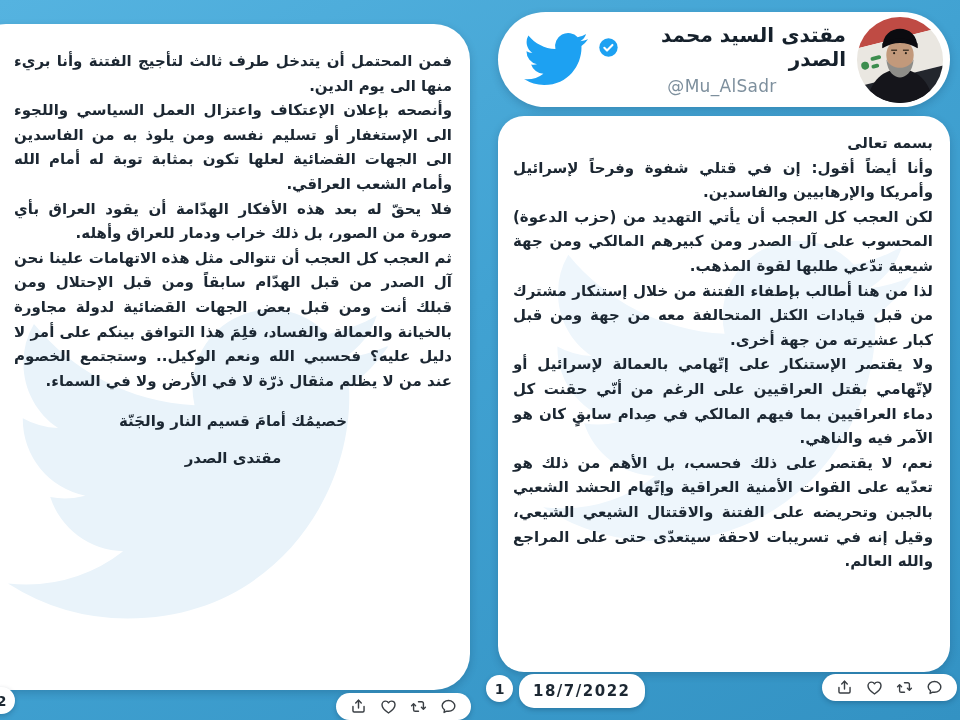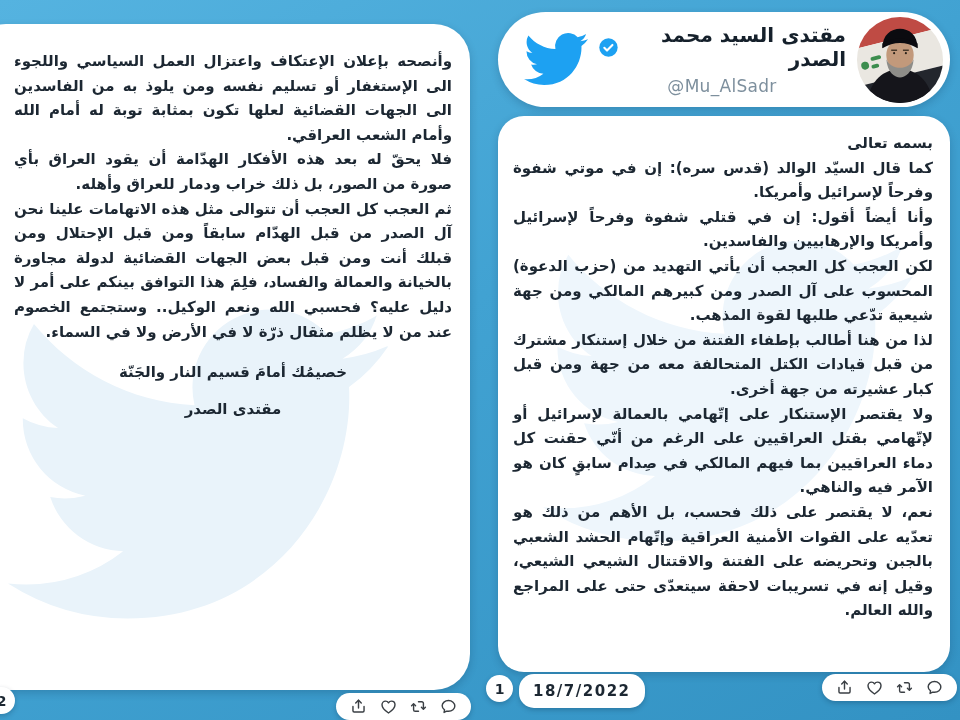--- a/index.html
+++ b/index.html
@@ -65,20 +65,21 @@
 </head>
 <body>
 
 <div class="stage">
 
   <section class="card card-left">
     <svg class="watermark wm-left" viewBox="0 0 24 24">
       <path fill="#e9f3fa" d="M23.953 4.57a10 10 0 01-2.825.775 4.958 4.958 0 002.163-2.723c-.951.555-2.005.959-3.127 1.184a4.92 4.92 0 00-8.384 4.482C7.69 8.095 4.067 6.13 1.64 3.162a4.822 4.822 0 00-.666 2.475c0 1.71.87 3.213 2.188 4.096a4.904 4.904 0 01-2.228-.616v.06a4.923 4.923 0 003.946 4.827 4.996 4.996 0 01-2.212.085 4.936 4.936 0 004.604 3.417 9.867 9.867 0 01-6.102 2.105c-.39 0-.779-.023-1.17-.067a13.995 13.995 0 007.557 2.209c9.053 0 13.998-7.496 13.998-13.985 0-.21 0-.42-.015-.63A9.935 9.935 0 0024 4.59z"></path>
     </svg>
     <div class="content">
+      <p>فمن المحتمل أن يتدخل طرف ثالث لتأجيج الفتنة وأنا بريء منها الى يوم الدين.</p>
       <p>وأنصحه بإعلان الإعتكاف واعتزال العمل السياسي واللجوء الى الإستغفار أو تسليم نفسه ومن يلوذ به من الفاسدين الى الجهات القضائية لعلها تكون بمثابة توبة له أمام الله وأمام الشعب العراقي.</p>
       <p>فلا يحقّ له بعد هذه الأفكار الهدّامة أن يقود العراق بأي صورة من الصور، بل ذلك خراب ودمار للعراق وأهله.</p>
       <p>ثم العجب كل العجب أن تتوالى مثل هذه الاتهامات علينا نحن آل الصدر من قبل الهدّام سابقاً ومن قبل الإحتلال ومن قبلك أنت ومن قبل بعض الجهات القضائية لدولة مجاورة بالخيانة والعمالة والفساد، فلِمَ هذا التوافق بينكم على أمر لا دليل عليه؟ فحسبي الله ونعم الوكيل.. وستجتمع الخصوم عند من لا يظلم مثقال ذرّة لا في الأرض ولا في السماء.</p>
       <div class="signature">
         <p>خصيمُك أمامَ قسيم النار والجَنّة</p>
         <p>مقتدى الصدر</p>
       </div>
     </div>
   </section>
 
@@ -158,21 +159,20 @@
       </svg>
     </div>
   </header>
 
   <section class="card card-right">
     <svg class="watermark wm-right" viewBox="0 0 24 24">
       <path fill="#eef6fc" d="M23.953 4.57a10 10 0 01-2.825.775 4.958 4.958 0 002.163-2.723c-.951.555-2.005.959-3.127 1.184a4.92 4.92 0 00-8.384 4.482C7.69 8.095 4.067 6.13 1.64 3.162a4.822 4.822 0 00-.666 2.475c0 1.71.87 3.213 2.188 4.096a4.904 4.904 0 01-2.228-.616v.06a4.923 4.923 0 003.946 4.827 4.996 4.996 0 01-2.212.085 4.936 4.936 0 004.604 3.417 9.867 9.867 0 01-6.102 2.105c-.39 0-.779-.023-1.17-.067a13.995 13.995 0 007.557 2.209c9.053 0 13.998-7.496 13.998-13.985 0-.21 0-.42-.015-.63A9.935 9.935 0 0024 4.59z"></path>
     </svg>
     <div class="content">
       <p class="heading">بسمه تعالى</p>
-      <p>كما قال السيّد الوالد (قدس سره): إن في موتي شفوة وفرحاً لإسرائيل وأمريكا.</p>
       <p>وأنا أيضاً أقول: إن في قتلي شفوة وفرحاً لإسرائيل وأمريكا والإرهابيين والفاسدين.</p>
       <p>لكن العجب كل العجب أن يأتي التهديد من (حزب الدعوة) المحسوب على آل الصدر ومن كبيرهم المالكي ومن جهة شيعية تدّعي طلبها لقوة المذهب.</p>
       <p>لذا من هنا أطالب بإطفاء الفتنة من خلال إستنكار مشترك من قبل قيادات الكتل المتحالفة معه من جهة ومن قبل كبار عشيرته من جهة أخرى.</p>
       <p>ولا يقتصر الإستنكار على إتّهامي بالعمالة لإسرائيل أو لإتّهامي بقتل العراقيين على الرغم من أنّي حقنت كل دماء العراقيين بما فيهم المالكي في صِدام سابقٍ كان هو الآمر فيه والناهي.</p>
       <p>نعم، لا يقتصر على ذلك فحسب، بل الأهم من ذلك هو تعدّيه على القوات الأمنية العراقية وإتّهام الحشد الشعبي بالجبن وتحريضه على الفتنة والاقتتال الشيعي الشيعي، وقيل إنه في تسريبات لاحقة سيتعدّى حتى على المراجع والله العالم.</p>
     </div>
   </section>
 
   <div class="page-badge badge-1">
     <span>1</span>

